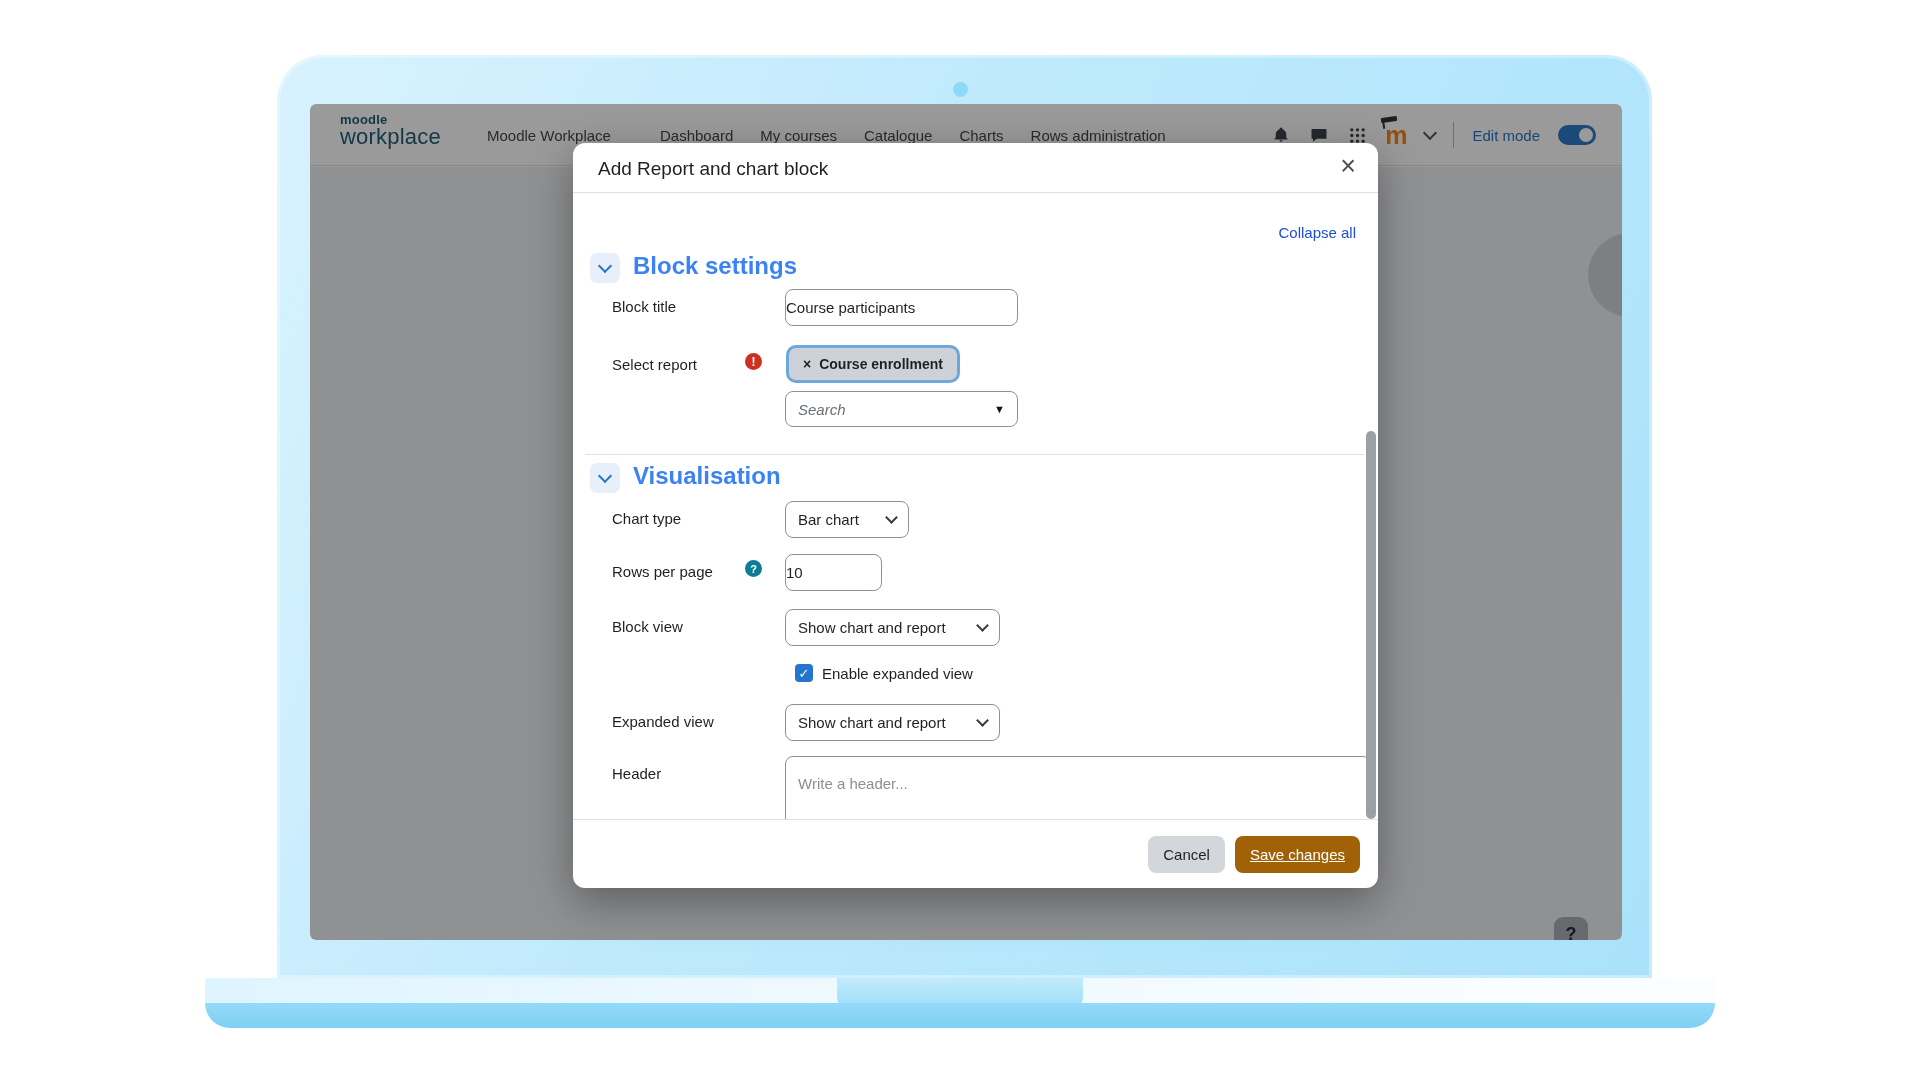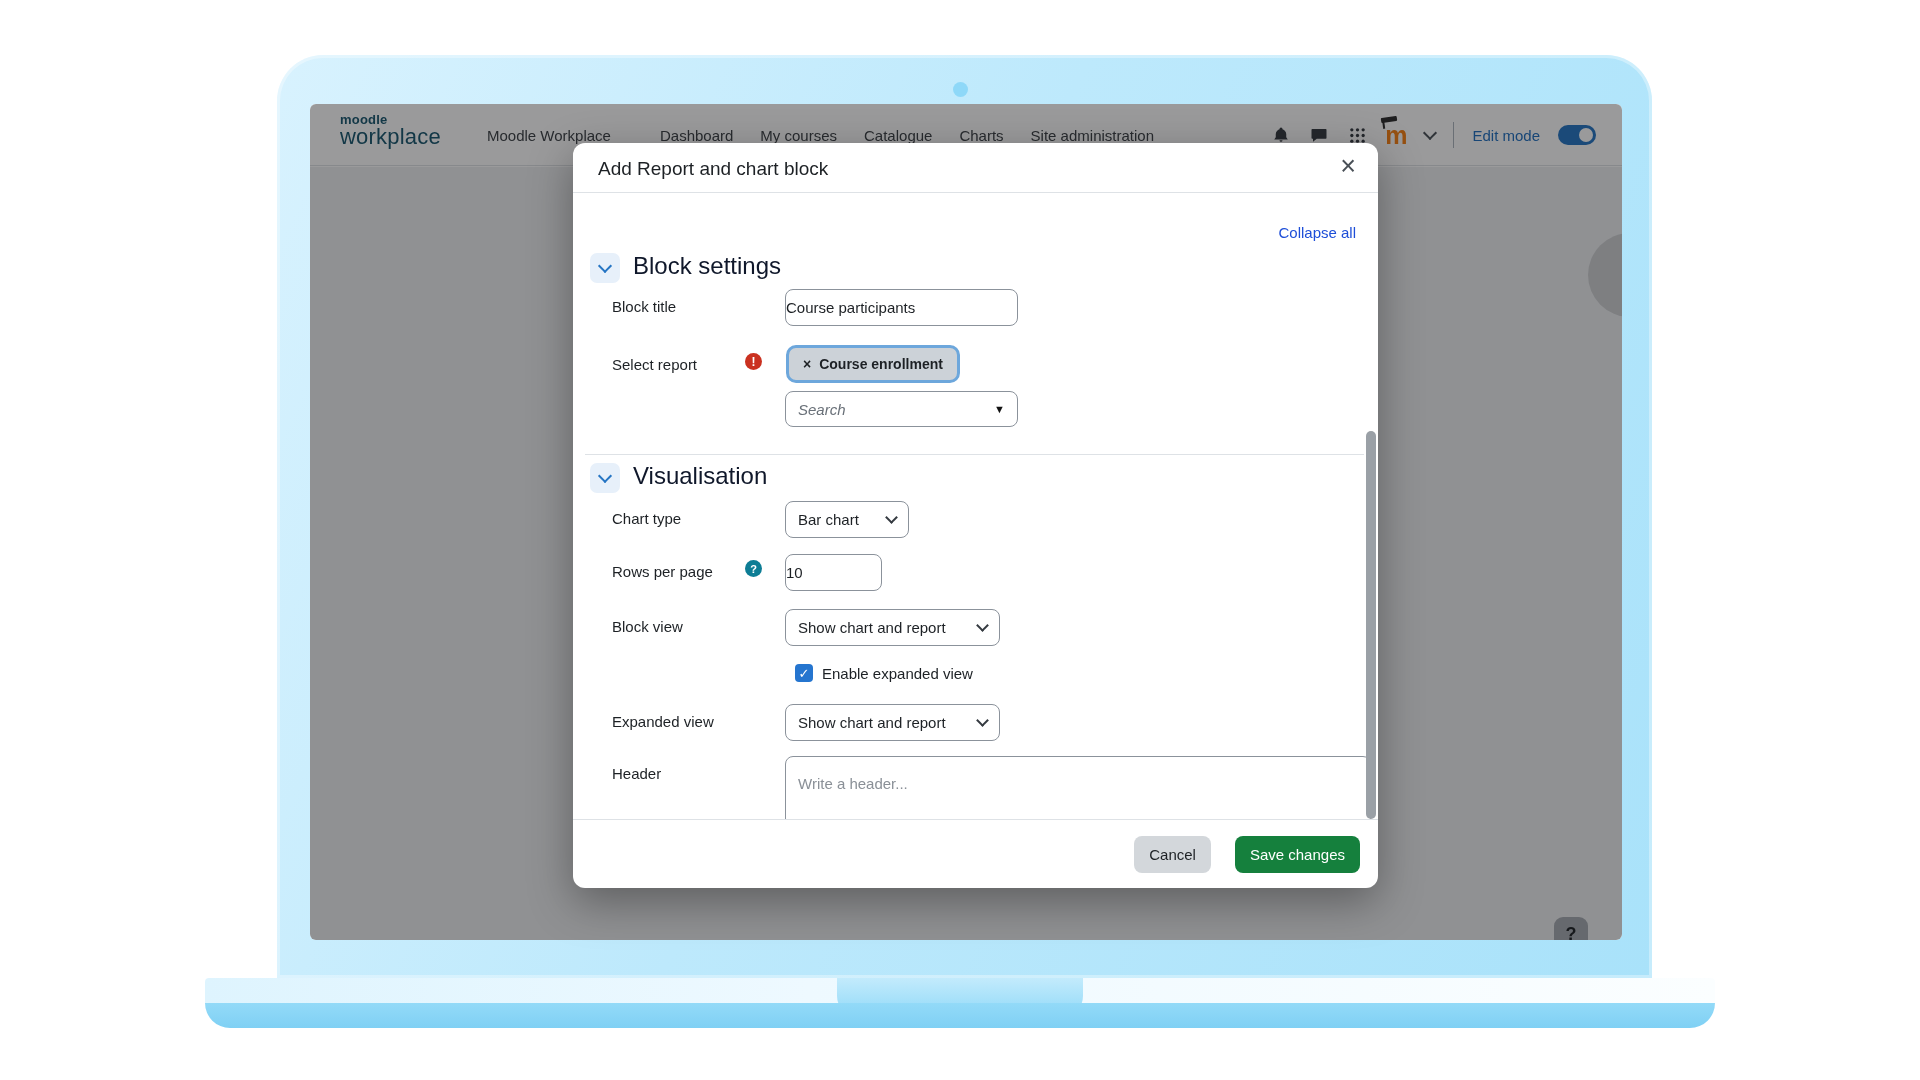--- a/index.html
+++ b/index.html
@@ -57,21 +57,21 @@
     border-radius:12px; box-shadow:0 14px 44px rgba(0,0,0,.35); }
   .modal-header { position:absolute; left:0; top:0; width:100%; height:50px; border-bottom:1px solid #dee2e6; }
   .modal-title { position:absolute; left:25px; top:15px; font-size:19px; font-weight:500; color:#1d2125; }
   .modal-close { position:absolute; right:22px; top:8px; font-size:27px; font-weight:300; color:#495057; cursor:pointer; }
   .modal-body { position:absolute; left:0; top:51px; width:100%; height:625px; overflow:hidden; }
   .collapse-all { position:absolute; right:22px; top:30px; font-size:15px; color:#1d4ed8; }
   .sec-chevron { position:absolute; left:17px; width:30px; height:30px; border-radius:7px; background:#e7f0fa;
     display:flex; align-items:center; justify-content:center; }
   .sec-chevron i { width:10px; height:10px; border-right:2.5px solid #2575c4; border-bottom:2.5px solid #2575c4;
     transform:rotate(45deg); margin-top:-4px; }
-  .sec-title { position:absolute; left:60px; font-size:24px; font-weight:400; color:#0f172a; }
+  .sec-title { position:absolute; left:60px; font-size:24px; font-weight:700; color:#3b82f6; }
   .f-label { position:absolute; left:39px; font-size:15px; color:#1d2125; }
   .ctrl { position:absolute; left:212px; background:#fff; border:1px solid #8b929b; border-radius:8px;
     font-size:15px; color:#1d2125; }
   .text-input { padding:0 0; height:37px; width:233px; }
   .text-input input { border:none; outline:none; width:100%; height:100%; font-size:15px; color:#1d2125;
     font-family:"Liberation Sans",sans-serif; background:transparent; }
   .select { height:37px; display:flex; align-items:center; padding:0 12px; gap:10px; }
   .select .chev { width:9px; height:9px; border-right:2px solid #343a40; border-bottom:2px solid #343a40;
     transform:rotate(45deg); margin-top:-4px; margin-left:auto; }
   .search-select { height:36px; width:233px; display:flex; align-items:center; padding:0 12px; }
@@ -89,26 +89,26 @@
   .checkbox { position:absolute; left:222px; width:18px; height:18px; border-radius:4px; background:#2575cf;
     color:#fff; font-size:13px; display:flex; align-items:center; justify-content:center; }
   .cb-label { position:absolute; left:249px; font-size:15px; color:#1d2125; }
   .textarea { position:absolute; left:212px; width:586px; height:90px; background:#fff;
     border:1px solid #8b929b; border-radius:8px; padding:18px 12px; }
   .textarea textarea { border:none; outline:none; resize:none; width:100%; height:100%;
     font-size:15px; color:#1d2125; font-family:"Liberation Sans",sans-serif; background:transparent; }
   .textarea textarea::placeholder, .text-input input::placeholder { color:#8a9097; }
   .scroll-thumb { position:absolute; right:2px; top:237px; width:10px; height:388px; border-radius:5px; background:#9aa0a6; }
   .modal-footer { position:absolute; left:0; bottom:0; width:100%; height:69px; border-top:1px solid #dee2e6;
-    display:flex; align-items:center; justify-content:flex-end; gap:24px; padding:0 18px;
+    display:flex; align-items:center; justify-content:flex-end; gap:10px; padding:0 18px;
     border-radius:0 0 12px 12px; }
   .btn { height:37px; border:none; border-radius:8px; font-size:15px; padding:0 15px;
     font-family:"Liberation Sans",sans-serif; cursor:pointer; }
   .btn-cancel { background:#d3d7db; color:#1d2125; }
-  .btn-primary { background:#15803d; color:#fff; }
+  .btn-primary { background:#a16207; color:#fff;text-decoration:underline; }
 </style>
 </head>
 <body>
 
 <div class="stage">
 
   <div class="laptop-screen"></div>
   <div class="camera-dot"></div>
   <div class="laptop-base-lip"></div>
   <div class="laptop-notch"></div>
@@ -119,21 +119,21 @@
       <div class="brand">
         <div class="l1">moodle</div>
         <div class="l2">workplace</div>
       </div>
       <div class="nav-links">
         <span class="nav-link first">Moodle Workplace</span>
         <span class="nav-link">Dashboard</span>
         <span class="nav-link">My courses</span>
         <span class="nav-link">Catalogue</span>
         <span class="nav-link">Charts</span>
-        <span class="nav-link">Site administration</span>
+        <span class="nav-link">Rows administration</span>
       </div>
       <div class="nav-right">
         <span class="icn">
           <svg width="18" height="18" viewBox="0 0 24 24" fill="#343a40">
               <path d="M12 2a2 2 0 0 1 2 2v.3c2.9.9 5 3.6 5 6.7v4l2 3H3l2-3v-4c0-3.1 2.1-5.8 5-6.7V4a2 2 0 0 1 2-2zm-2 17h4a2 2 0 1 1-4 0z"></path>
             </svg>
         </span>
         <span class="icn">
           <svg width="18" height="18" viewBox="0 0 24 24" fill="#343a40">
               <path d="M3 4h18a1 1 0 0 1 1 1v11a1 1 0 0 1-1 1H9l-5 4v-4H3a1 1 0 0 1-1-1V5a1 1 0 0 1 1-1z"></path>

